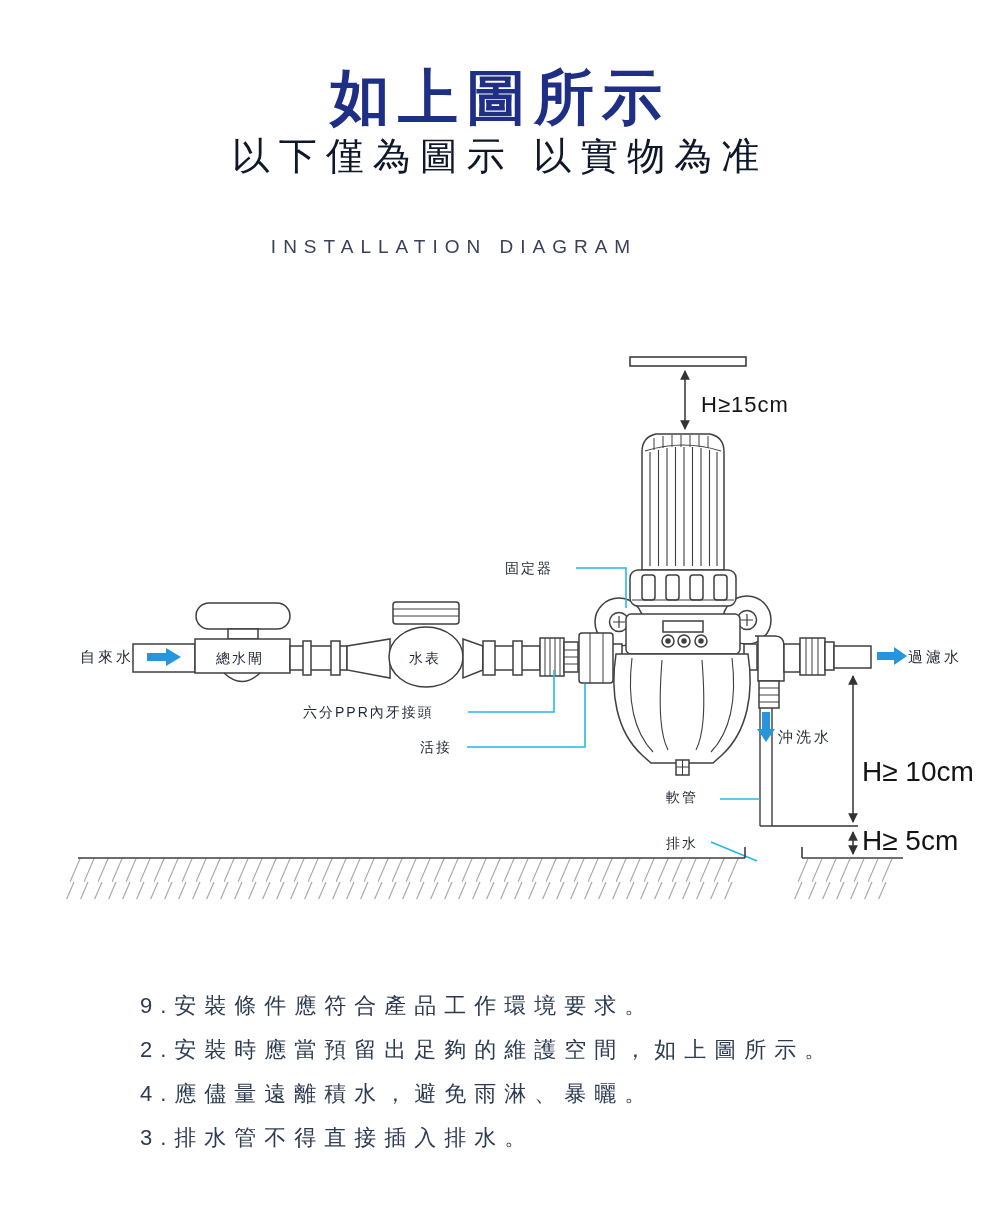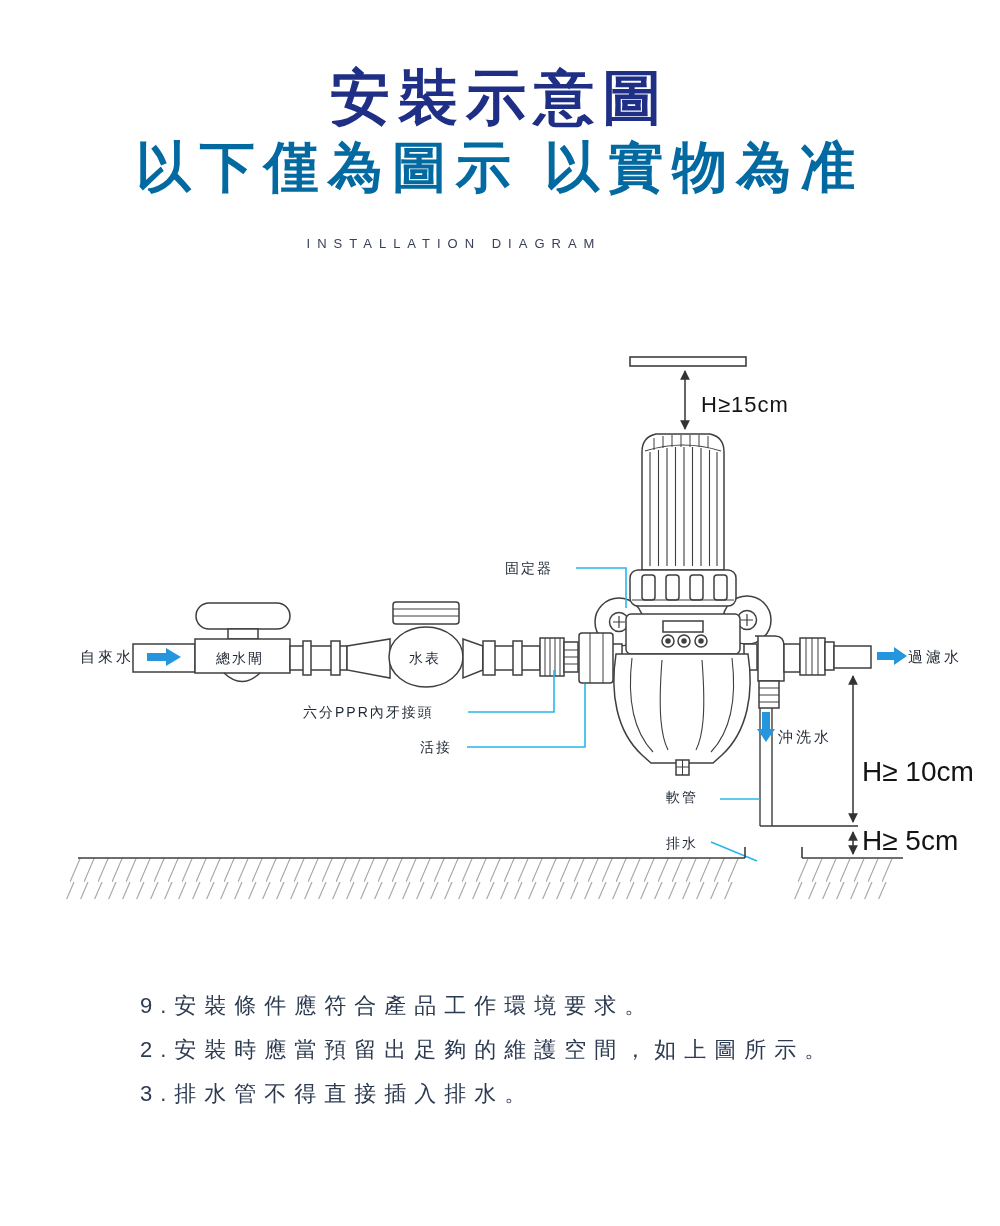--- a/index.html
+++ b/index.html
@@ -6,46 +6,46 @@
   html,body { width:1000px; height:1226px; background:#ffffff; overflow:hidden;
               font-family:"Liberation Sans","DejaVu Sans",sans-serif; }
   .page { position:relative; width:1000px; height:1226px; background:#fff; }
 
   .title {
     position:absolute; top:58px; left:0; width:1000px; text-align:center;
     font-size:60px; font-weight:700; color:#202f86; letter-spacing:8px;
   }
   .subtitle {
     position:absolute; top:131px; left:0; width:1000px; text-align:center;
-    font-size:55px; font-weight:700; color:#0369a1; letter-spacing:9px;
+    font-size:38px; font-weight:400; color:#0f172a; letter-spacing:9px;
   }
   .caption {
     position:absolute; top:236px; left:0; width:908px; text-align:center;
-    font-size:13px; font-weight:500; color:#39415a; letter-spacing:7px;
+    font-size:19px; font-weight:500; color:#39415a; letter-spacing:7px;
   }
 
   svg.diagram { position:absolute; left:0; top:0; width:1000px; height:1226px; }
   svg text { font-family:"Liberation Sans","DejaVu Sans",sans-serif; fill:#1f2733; }
   .lbl  { font-size:15px; letter-spacing:3px; }
   .lbl2 { font-size:14px; letter-spacing:2px; }
   .dimtxt  { font-size:22px; letter-spacing:1px; fill:#141414; }
   .dimtxt2 { font-size:28px; letter-spacing:0px; fill:#141414; }
 
   .notes {
     position:absolute; left:140px; top:984px; width:800px;
     color:#2d3b52; font-size:22px; letter-spacing:8px; line-height:44px;
   }
   .notes .note { white-space:nowrap; }
 </style>
 </head>
 <body>
 
 <div class="page">
 
-  <div class="title">安裝示意圖</div>
+  <div class="title">如上圖所示</div>
   <div class="subtitle">以下僅為圖示 以實物為准</div>
   <div class="caption">INSTALLATION DIAGRAM</div>
 
   <svg class="diagram" viewBox="0 0 1000 1226">
     <defs>
       <marker id="arr" viewBox="0 0 10 10" refX="9" refY="5" markerWidth="6.5" markerHeight="6.5" orient="auto-start-reverse">
         <path d="M0,0 L10,5 L0,10 z" fill="#333"></path>
       </marker>
       <pattern id="hatch" width="14" height="42" patternUnits="userSpaceOnUse">
         <path d="M0,42 L18,0 M-14,42 L4,0" stroke="#a9a9a9" stroke-width="1.2" fill="none"></path>
@@ -215,16 +215,17 @@
       <polygon points="78,858 745,858 727,899 60,899" fill="url(#hatch)" stroke="none"></polygon>
       <polygon points="800,859 899,859 881,899 782,899" fill="url(#hatch)" stroke="none"></polygon>
       <path d="M78,858 H745 M745,858 V847" stroke="#3f3f3f" stroke-width="1.6" fill="none"></path>
       <path d="M802,858 H903 M802,858 V847" stroke="#3f3f3f" stroke-width="1.6" fill="none"></path>
     </g>
   </svg>
 
   <div class="notes">
     <div class="note">9.安裝條件應符合產品工作環境要求。</div>
     <div class="note">2.安裝時應當預留出足夠的維護空間，如上圖所示。</div>
+    <div class="note">4.應儘量遠離積水，避免雨淋、暴曬。</div>
     <div class="note">3.排水管不得直接插入排水。</div>
   </div>
 
 </div>
 
 </body></html>

